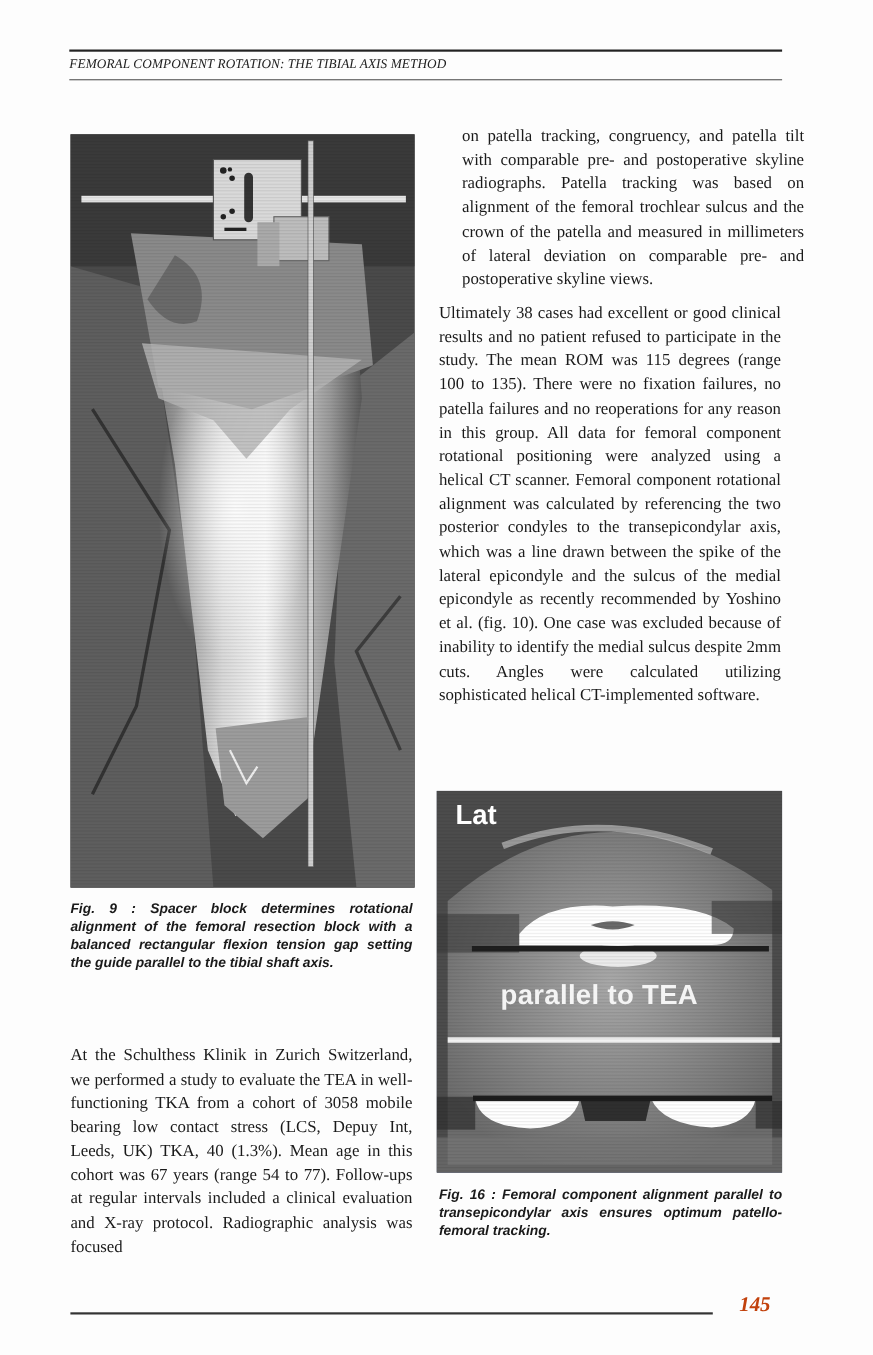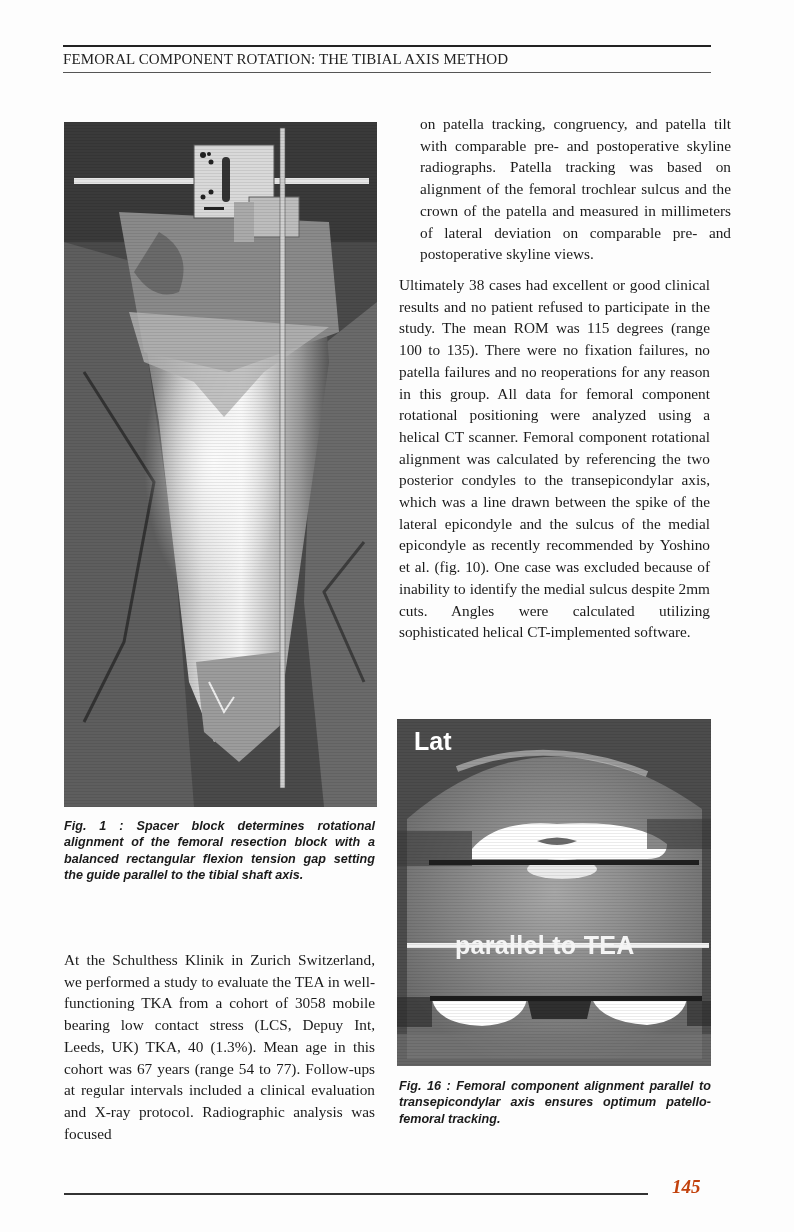--- a/index.html
+++ b/index.html
@@ -4,21 +4,21 @@
 <style>
   html, body { margin:0; padding:0; }
   body {
     width:794px; height:1232px; background:#fdfdfd; position:relative; overflow:hidden;
     font-family:"Liberation Serif", serif; color:#1a1a1a;
   }
   .rule { position:absolute; background:#222; }
   #rule-top { left:63px; top:45px; width:648px; height:2px; }
   #rule-head-bottom { left:63px; top:72px; width:648px; height:1px; background:#555; }
   #running-head {
-    position:absolute; left:63px; top:51px; font-size:15px;
+    position:absolute; left:63px; top:51px; font-style:italic; font-size:12px;
     letter-spacing:0.1px; color:#222; text-transform:uppercase; white-space:nowrap;
   }
   #rule-foot { left:64px; top:1193px; width:584px; height:2px; background:#333; }
   #page-number {
     position:absolute; left:672px; top:1176px; font-weight:bold; font-style:italic;
     font-size:19px; color:#c2410c;
   }
 
   .para {
     position:absolute; font-size:15.3px; line-height:21.7px; text-align:justify;
@@ -37,21 +37,21 @@
   #fig10-caption { left:399px; top:1078px; width:312px; }
 
   .figure { position:absolute; overflow:hidden; }
   #fig9 { left:64px; top:122px; width:313px; height:685px; background:#4b4b4b; }
   #fig10 { left:397px; top:719px; width:314px; height:347px; background:#0f172a; }
   .figure svg { display:block; }
   .fig-label {
     position:absolute; font-family:"Liberation Sans", sans-serif; font-weight:bold; color:#fff;
   }
   #fig10-lat { left:17px; top:8px; font-size:25px; }
-  #fig10-tea { left:58px; top:172px; font-size:25px; color:#f4f4f4; letter-spacing:0.3px;margin-top:40px; }
+  #fig10-tea { left:58px; top:172px; font-size:25px; color:#f4f4f4; letter-spacing:0.3px; }
 </style>
 </head>
 <body>
 
 <div class="rule" id="rule-top"></div>
 <div id="running-head">FEMORAL COMPONENT ROTATION: THE TIBIAL AXIS METHOD</div>
 <div class="rule" id="rule-head-bottom"></div>
 
 <div class="figure" id="fig9">
   <svg width="313" height="685" viewBox="0 0 313 685">
@@ -100,21 +100,21 @@
       <circle cx="147" cy="70" r="2.5" fill="#222"></circle>
     <rect x="140" y="85" width="20" height="3" fill="#222"></rect>
 
     <rect x="185" y="75" width="50" height="40" fill="#bdbdbd" stroke="#666" stroke-width="1"></rect>
     <rect x="170" y="80" width="20" height="40" fill="#aaaaaa"></rect>
 
     <rect x="216" y="6" width="5" height="660" fill="#cfcfcf" stroke="#555" stroke-width="0.6"></rect>
     <rect x="0" y="0" width="313" height="685" fill="url(#scan)"></rect>
   </svg>
 </div>
-<p class="caption" id="fig9-caption">Fig. 1 : Spacer block determines rotational alignment of the femoral resection block with a balanced rectangular flexion tension gap setting the guide parallel to the tibial shaft axis.</p>
+<p class="caption" id="fig9-caption">Fig. 9 : Spacer block determines rotational alignment of the femoral resection block with a balanced rectangular flexion tension gap setting the guide parallel to the tibial shaft axis.</p>
 
 <div class="figure" id="fig10">
   <svg width="314" height="347" viewBox="0 0 314 347">
     <defs>
       <radialGradient id="ctGlow" cx="0.5" cy="0.45" r="0.6">
         <stop offset="0" stop-color="#a8a8a8"></stop>
         <stop offset="1" stop-color="#6c6c6c"></stop>
       </radialGradient>
       <pattern id="scan2" width="3" height="3" patternUnits="userSpaceOnUse">
         <rect width="3" height="1" fill="#000" opacity="0.08"></rect>

